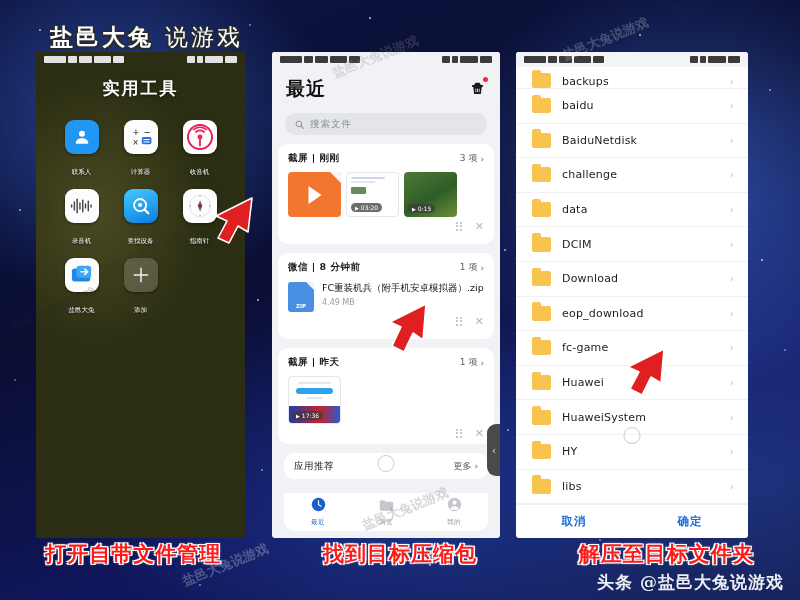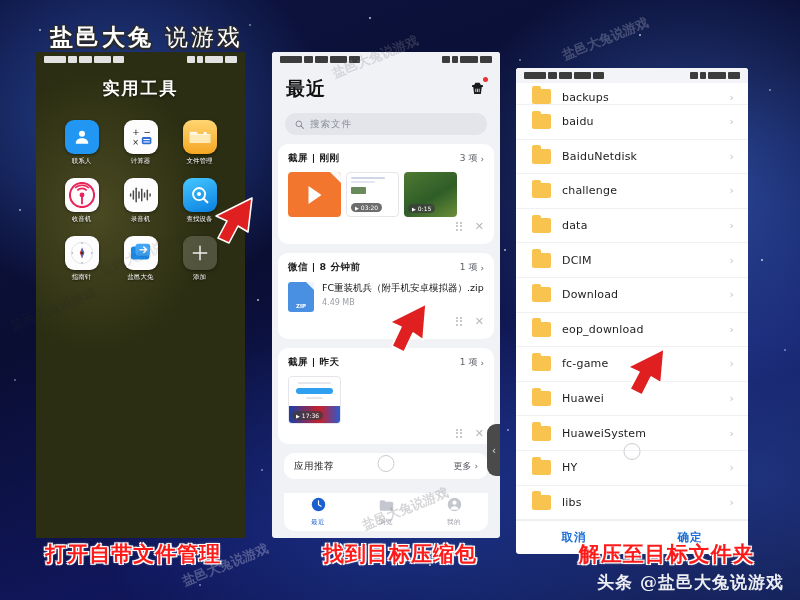--- a/index.html
+++ b/index.html
@@ -87,21 +87,21 @@
     justify-items:center;
   }
   .app{ width:48px; text-align:center; }
   .app-ico{
     width:34px; height:34px; border-radius:9px; margin:0 auto;
     display:flex; align-items:center; justify-content:center;
     box-shadow:0 1px 3px rgba(0,0,0,.45);
     position:relative; overflow:hidden;
   }
   .app-lbl{
-    margin-top:4px; font-size:6.5px; color:#fff; line-height:1.1;
+    margin-top:15px; font-size:6.5px; color:#fff; line-height:1.1;
     text-shadow:0 1px 2px rgba(0,0,0,.8); white-space:nowrap;
   }
 
   
   #panel2{
     left:272px; top:52px; width:228px; height:486px;
     background:#f1f2f6; border-radius:3px;
   }
   #panel2 .statusbar{ background:#f1f2f6; }
   .p2-head{
@@ -173,21 +173,21 @@
     display:flex; align-items:center; justify-content:center;
     color:#d9d9d9; font-size:11px;
   }
   .nav-pill{
     position:absolute; left:50%; transform:translateX(-50%);
     width:17px; height:17px; border:1.5px solid #c9ccd2; border-radius:50%;
   }
 
   
   #panel3{
-    left:516px; top:68px; width:232px; height:486px;
+    left:516px; top:52px; width:232px; height:486px;
     background:#fff; border-radius:3px;
   }
   #panel3 .statusbar{ background:#f3f4f7; }
   .dir-list{ padding:0 0 0 0; }
   .dir-row{
     height:34.6px; display:flex; align-items:center; gap:11px;
     padding:0 14px 0 16px; border-bottom:1px solid #f0f1f4;
   }
   .dir-row:first-child{ height:22px; align-items:flex-end; overflow:hidden; }
   .fico{
@@ -285,30 +285,20 @@
           <text x="18" y="11" font-size="11" fill="#222" font-family="DejaVu Sans">−</text>
           <text x="4" y="23" font-size="10" fill="#222" font-family="DejaVu Sans">×</text>
           <rect x="16" y="13" width="12" height="9" rx="2" fill="#2f6fd4"></rect>
           <rect x="18" y="15.5" width="8" height="1.3" fill="#fff"></rect>
           <rect x="18" y="18.5" width="8" height="1.3" fill="#fff"></rect>
         </svg>
       </div>
       <div class="app-lbl">计算器</div>
     </div>
 
-    <div class="app">
-      <div class="app-ico" style="background:linear-gradient(180deg,#ffd572,#f5a623)">
-        <svg width="24" height="18" viewBox="0 0 28 20">
-          <path d="M2 4h8l2 2.4h14V17H2z" fill="#fff8e6"></path>
-          <path d="M2 7.5h24V17H2z" fill="#ffe9b5"></path>
-          <circle cx="20" cy="5.6" r="1.8" fill="#fff"></circle>
-        </svg>
-      </div>
-      <div class="app-lbl">文件管理</div>
-    </div>
 
     <div class="app">
       <div class="app-ico" style="background:#fdfdfd">
         <svg width="26" height="26" viewBox="0 0 28 28">
           <circle cx="14" cy="14" r="13" fill="none" stroke="#e8245a" stroke-width="2.2"></circle>
           <circle cx="14" cy="14" r="2.6" fill="#e8245a"></circle>
           <path d="M9 9a7 7 0 0 1 10 0" fill="none" stroke="#e8245a" stroke-width="1.8"></path>
           <path d="M6.5 6.5a10.6 10.6 0 0 1 15 0" fill="none" stroke="#e8245a" stroke-width="1.6"></path>
           <path d="M14 16v8" stroke="#e8245a" stroke-width="2"></path>
         </svg>

